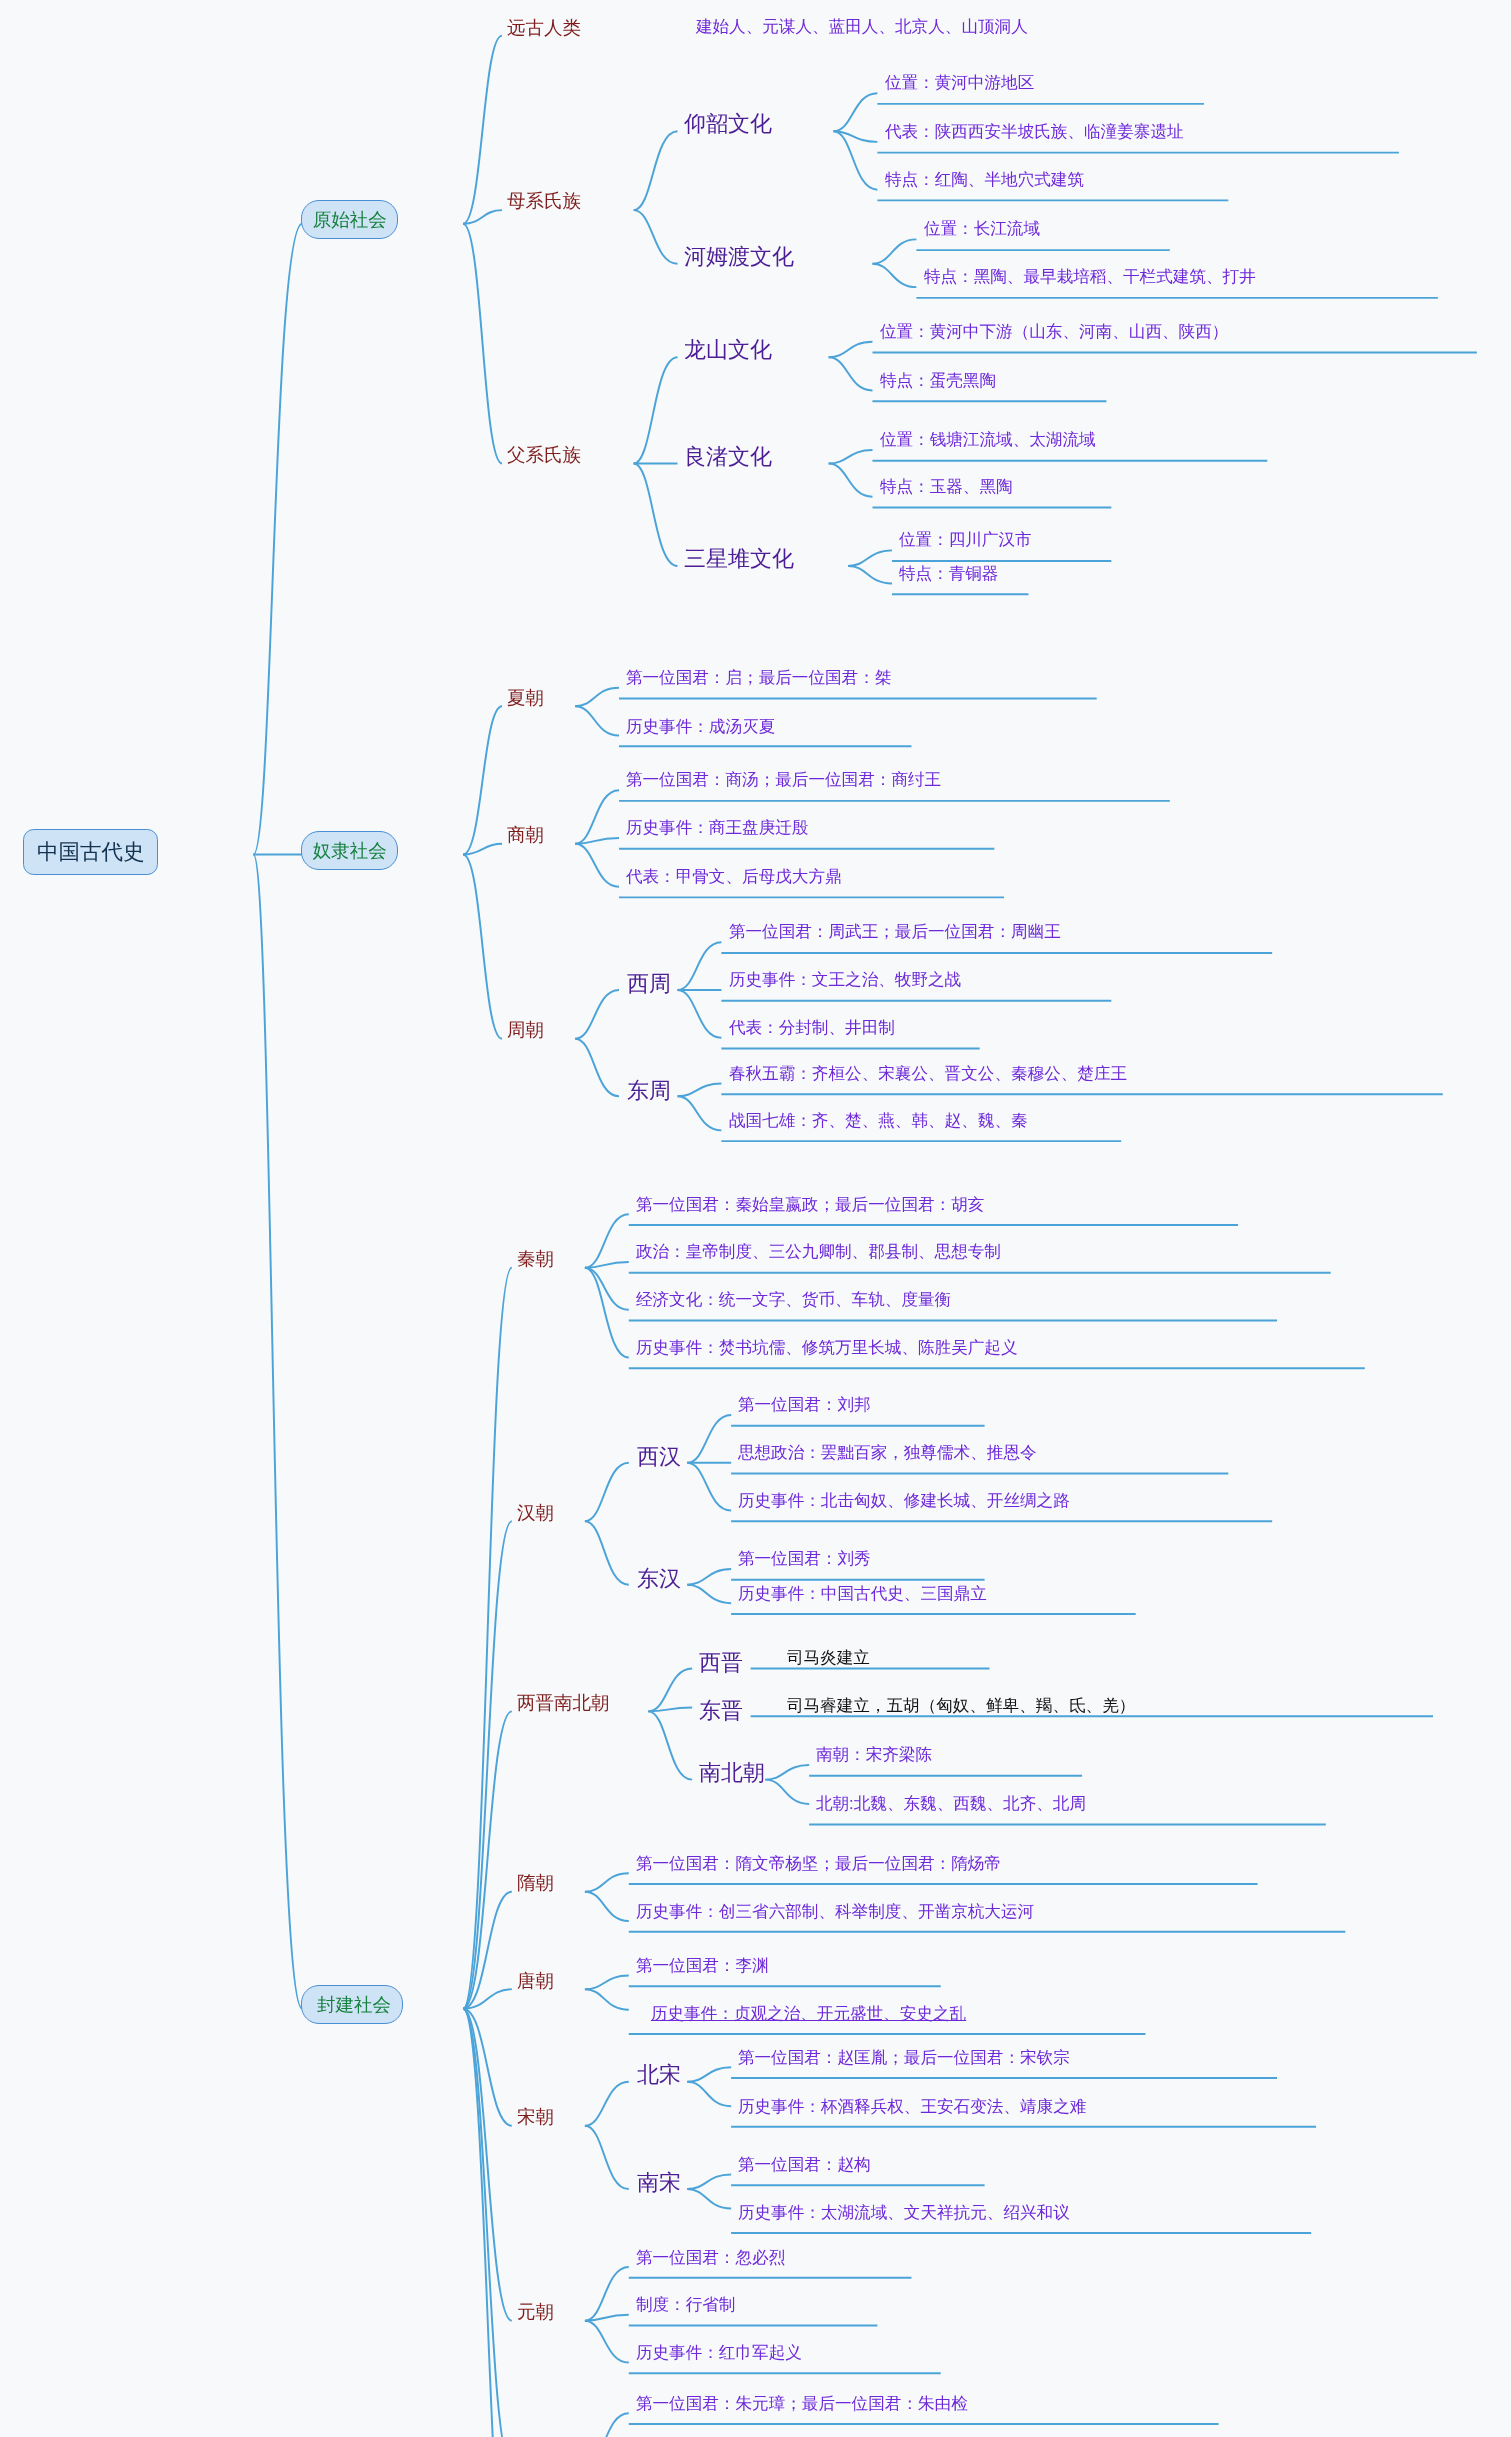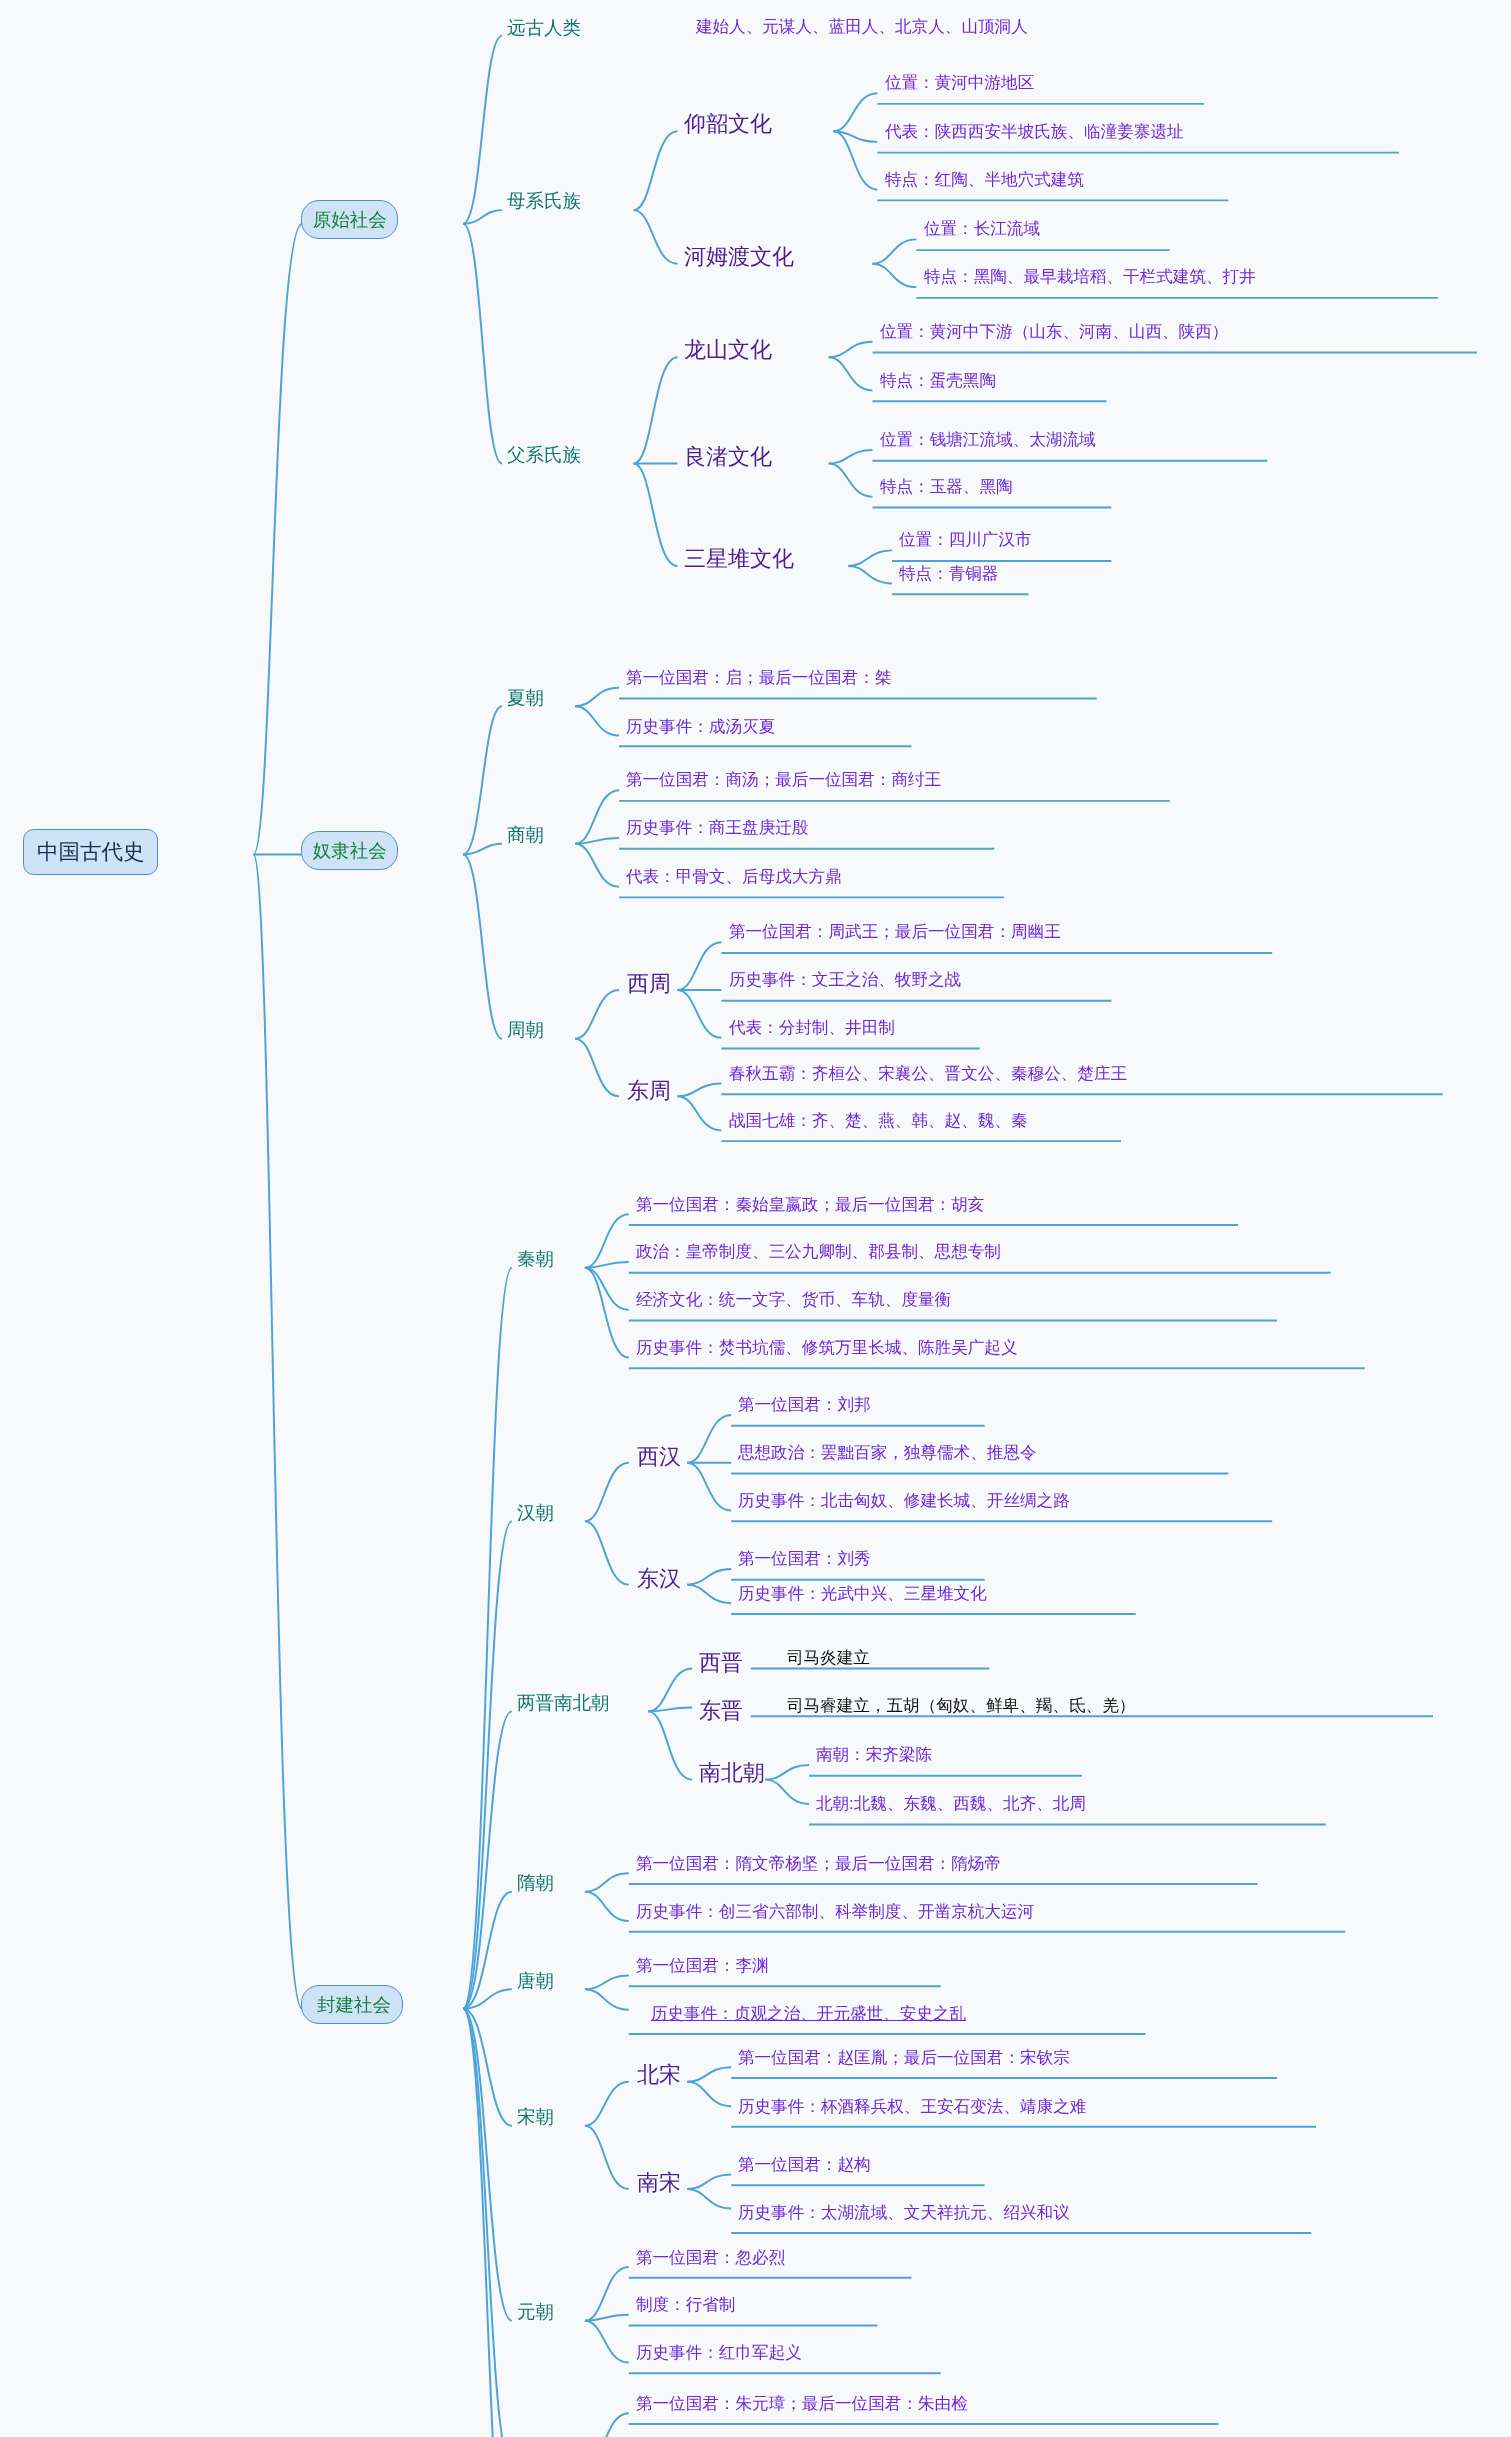--- a/index.html
+++ b/index.html
@@ -45,21 +45,21 @@
     background: #cfe3f7;
     border: 1.5px solid #4a8fd4;
     border-radius: 18px;
     color: #15803d;
     font-size: 18.5px;
     padding: 6.8px 10.7px;
   }
   
   .lvl2 {
     font-size: 18.5px;
-    color: #0f766e;
+    color: #7f1d1d;
     padding: 2px 2.9px;
   }
   
   .lvl3 {
     font-size: 22px;
     color: #4c1d95;
     padding: 2px 2.9px;
   }
   
   .leaf {
@@ -306,21 +306,21 @@
 
   <div class="node lvl2" style="left:514px; top:1499px;">汉朝</div>
 
   <div class="node lvl3" style="left:634px; top:1441px;text-align:center;">西汉</div>
   <div class="node leaf" style="left:734px; top:1394px;">第一位国君：刘邦</div>
   <div class="node leaf" style="left:734px; top:1442px;">思想政治：罢黜百家，独尊儒术、推恩令</div>
   <div class="node leaf" style="left:734px; top:1490px;">历史事件：北击匈奴、修建长城、开丝绸之路</div>
 
   <div class="node lvl3" style="left:634px; top:1563px;">东汉</div>
   <div class="node leaf" style="left:734px; top:1548px;">第一位国君：刘秀</div>
-  <div class="node leaf" style="left:734px; top:1583px;">历史事件：光武中兴、三星堆文化</div>
+  <div class="node leaf" style="left:734px; top:1583px;">历史事件：中国古代史、三国鼎立</div>
 
   <div class="node lvl2" style="left:514px; top:1689px;">两晋南北朝</div>
 
   <div class="node lvl3" style="left:696px; top:1647px;">西晋</div>
   <div class="node plain" style="left:783px; top:1647px;">司马炎建立</div>
 
   <div class="node lvl3" style="left:696px; top:1695px;">东晋</div>
   <div class="node plain" style="left:783px; top:1695px;">司马睿建立，五胡（匈奴、鲜卑、羯、氐、羌）</div>
 
   <div class="node lvl3" style="left:696px; top:1757px;">南北朝</div>

